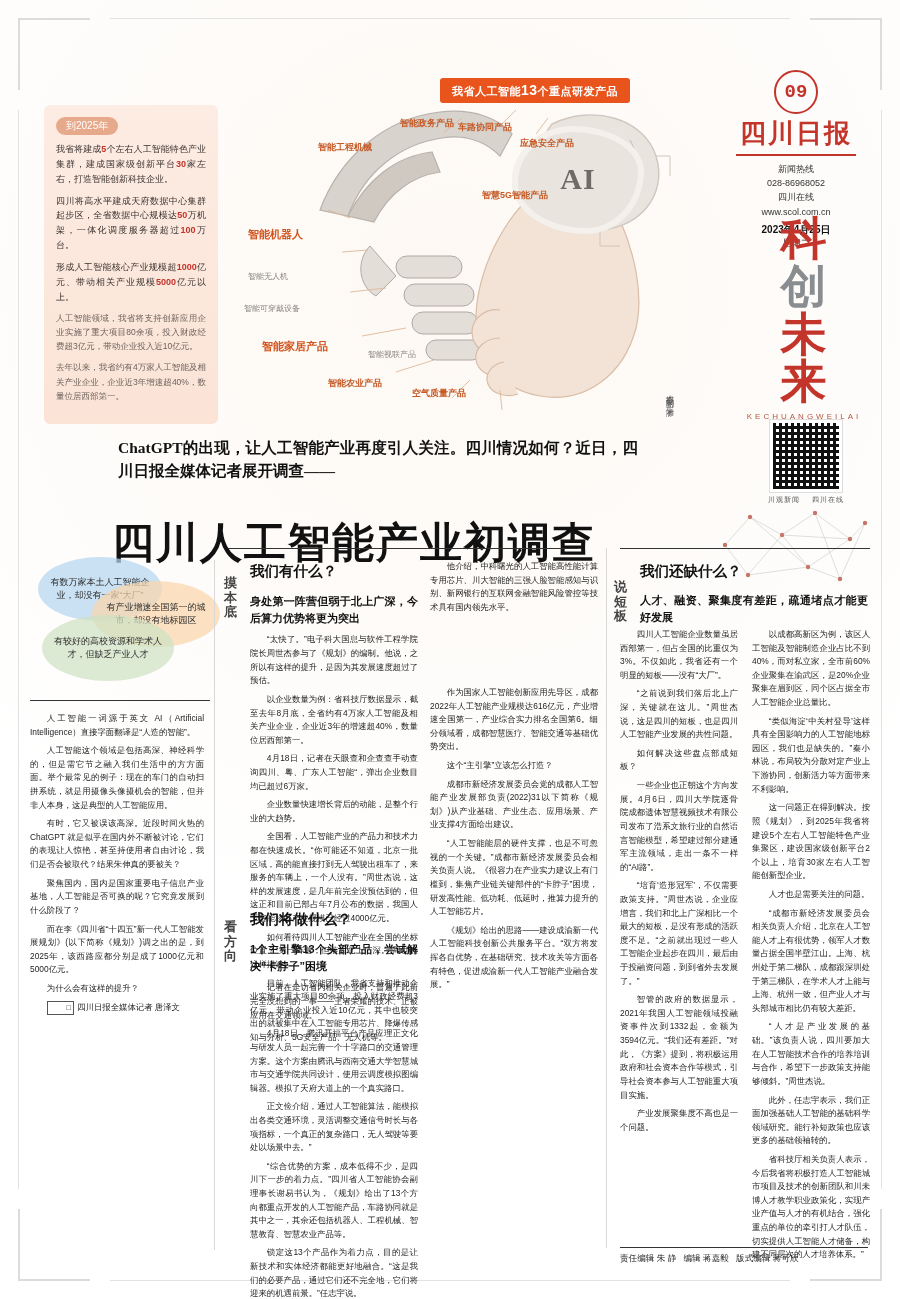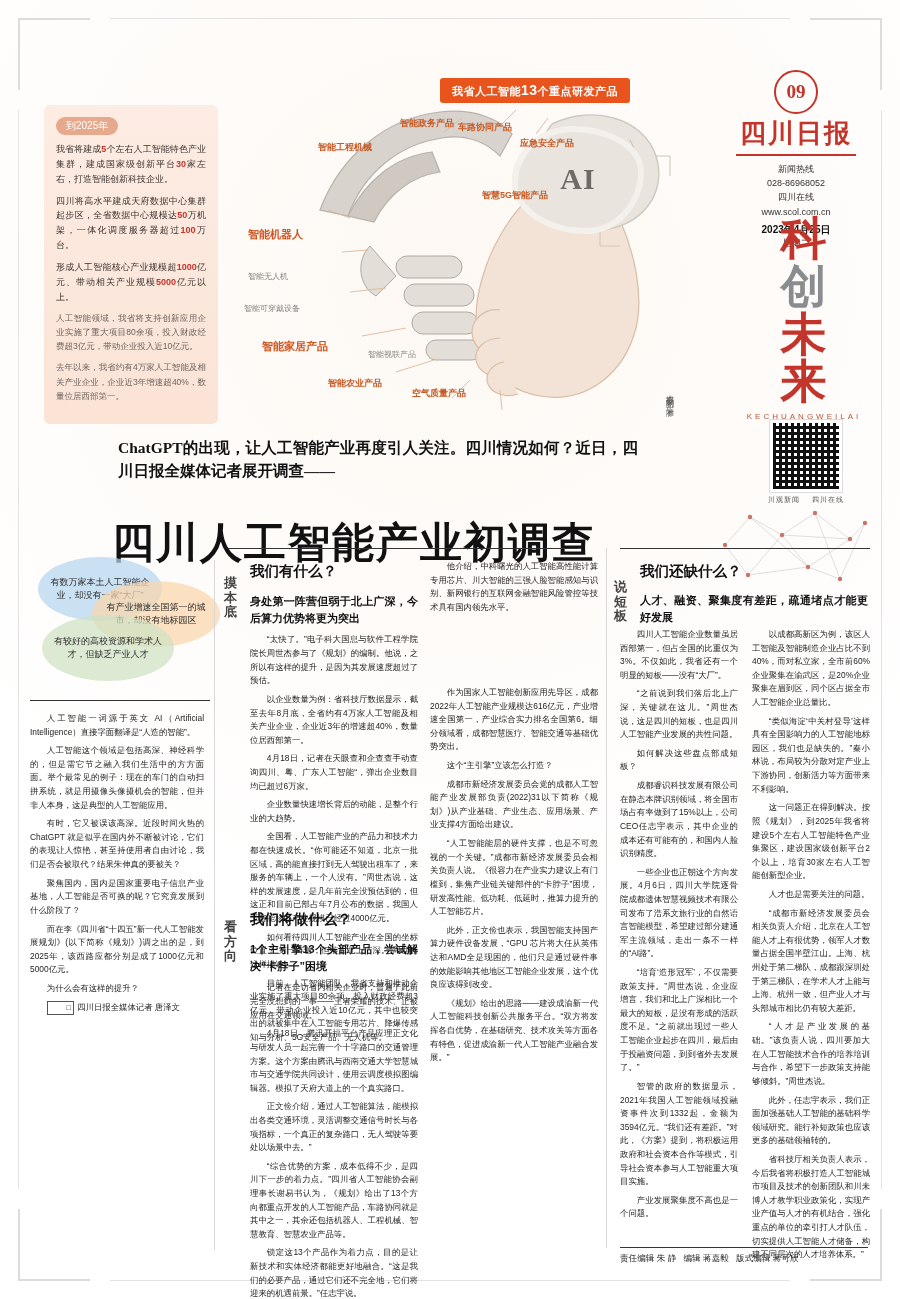--- a/index.html
+++ b/index.html
@@ -26,21 +26,21 @@
   .frame-line-v{position:absolute;width:1px;background:#e2e2e2;}
   .frame-line-h{position:absolute;height:1px;background:#e2e2e2;}
 
   
   .masthead{position:absolute;right:24px;top:70px;width:160px;text-align:center;}
   .page-badge{
     width:40px;height:40px;border-radius:50%;
     border:2px solid #c3352b;color:#c3352b;
     font-size:19px;font-weight:bold;
     display:flex;align-items:center;justify-content:center;
-    margin:0 auto 6px auto;font-family:Liberation Serif, serif;
+    margin:0 auto 6px auto;font-family:Liberation Mono, monospace;
   }
   .paper-name{
     font-family:"Liberation Serif", serif;
     font-size:26px;font-weight:bold;color:#c3352b;letter-spacing:2px;
     line-height:1.1;
   }
   .paper-rule{width:120px;height:2px;background:#c3352b;margin:5px auto 6px auto;}
   .mast-line{font-size:9px;color:#333;line-height:1.6;}
   .mast-date{font-size:10px;color:#111;font-weight:bold;margin-top:4px;}
   .mast-week{font-size:9px;color:#333;}
@@ -369,36 +369,34 @@
     <p>正文俭介绍，通过人工智能算法，能模拟出各类交通环境，灵活调整交通信号时长与各项指标，一个真正的复杂路口，无人驾驶等要处以场景中去。”</p>
     <p>“综合优势的方案，成本低得不少，是四川下一步的着力点。”四川省人工智能协会副理事长谢易书认为，《规划》给出了13个方向都重点开发的人工智能产品，车路协同就是其中之一，其余还包括机器人、工程机械、智慧教育、智慧农业产品等。</p>
     <p>锁定这13个产品作为着力点，目的是让新技术和实体经济都能更好地融合。“这是我们的必要产品，通过它们还不完全地，它们将迎来的机遇前景。”任志宇说。</p>
 
   </div>
   <div class="col" style="left:430px;top:686px;width:168px;">
     <p>作为国家人工智能创新应用先导区，成都2022年人工智能产业规模达616亿元，产业增速全国第一，产业综合实力排名全国第6。细分领域看，成都智慧医疗、智能交通等基础优势突出。</p>
     <p>这个“主引擎”立该怎么打造？</p>
     <p>成都市新经济发展委员会党的成都人工智能产业发展部负责(2022)31以下简称《规划》)从产业基础、产业生态、应用场景、产业支撑4方面给出建议。</p>
     <p>“人工智能能层的硬件支撑，也是不可忽视的一个关键。”成都市新经济发展委员会相关负责人说。《很容力在产业实力建议上有门槛到，集焦产业链关键部件的“卡脖子”困境，研发高性能、低功耗、低延时，推算力提升的人工智能芯片。</p>
-    <p>此外，正文俭也表示，我国智能支持国产算力硬件设备发展，“GPU 芯片将大任从英伟达和AMD全是现困的，他们只是通过硬件事的效能影响其他地区工智能企业发展，这个优良应该得到改变。</p>
     <p>《规划》给出的思路——建设成渝新一代人工智能科技创新公共服务平台。“双方将发挥各自优势，在基础研究、技术攻关等方面各有特色，促进成渝新一代人工智能产业融合发展。”</p>
   </div>
 
   <div class="sec-mark" style="left:614px;top:580px;">说短板</div>
   <div class="col" style="left:640px;top:560px;width:104px;">
     <div class="sec-q">我们还缺什么？</div>
   </div>
   <div class="col" style="left:640px;top:576px;width:228px;">
     <div class="sec-sub" style="margin-top:16px;">人才、融资、聚集度有差距，疏通堵点才能更好发展</div>
   </div>
   <div class="col" style="left:620px;top:628px;width:118px;">
     <p>四川人工智能企业数量虽居西部第一，但占全国的比重仅为3%。不仅如此，我省还有一个明显的短板——没有“大厂”。</p>
     <p>“之前说到我们落后北上广深，关键就在这儿。”周世杰说，这是四川的短板，也是四川人工智能产业发展的共性问题。</p>
     <p>如何解决这些盘点部成短板？</p>
-    <p>成都睿识科技发展有限公司在静态本牌识别领域，将全国市场占有率做到了15%以上，公司CEO任志宇表示，其中企业的成本还有可能有的，和国内人脸识别精度。</p>
     <p>一些企业也正朝这个方向发展。4月6日，四川大学院逐骨院成都遗体智慧视频技术有限公司发布了浩系文旅行业的自然语言智能模型，希望建过部分建通军主流领域，走出一条不一样的“AI路”。</p>
     <p>“培育‘造形冠军’，不仅需要政策支持。”周世杰说，企业应增言，我们和北上广深相比一个最大的短板，是没有形成的活跃度不足。“之前就出现过一些人工智能企业起步在四川，最后由于投融资问题，到到省外去发展了。”</p>
     <p>智管的政府的数据显示，2021年我国人工智能领域投融资事件次到1332起，金额为3594亿元。“我们还有差距。”对此，《方案》提到，将积极运用政府和社会资本合作等模式，引导社会资本参与人工智能重大项目实施。</p>
     <p>产业发展聚集度不高也是一个问题。</p>
   </div>
   <div class="col" style="left:752px;top:628px;width:118px;">
     <p>以成都高新区为例，该区人工智能及智能制造企业占比不到40%，而对私立家，全市前60%企业聚集在渝武区，是20%企业聚集在眉到区，同个区占据全市人工智能企业总量比。</p>
     <p>“类似海淀‘中关村登导’这样具有全国影响力的人工智能地标园区，我们也是缺失的。”秦小林说，布局较为分散对定产业上下游协同，创新活力等方面带来不利影响。</p>
     <p>这一问题正在得到解决。按照《规划》，到2025年我省将建设5个左右人工智能特色产业集聚区，建设国家级创新平台2个以上，培育30家左右人工智能创新型企业。</p>
     <p>人才也是需要关注的问题。</p>

